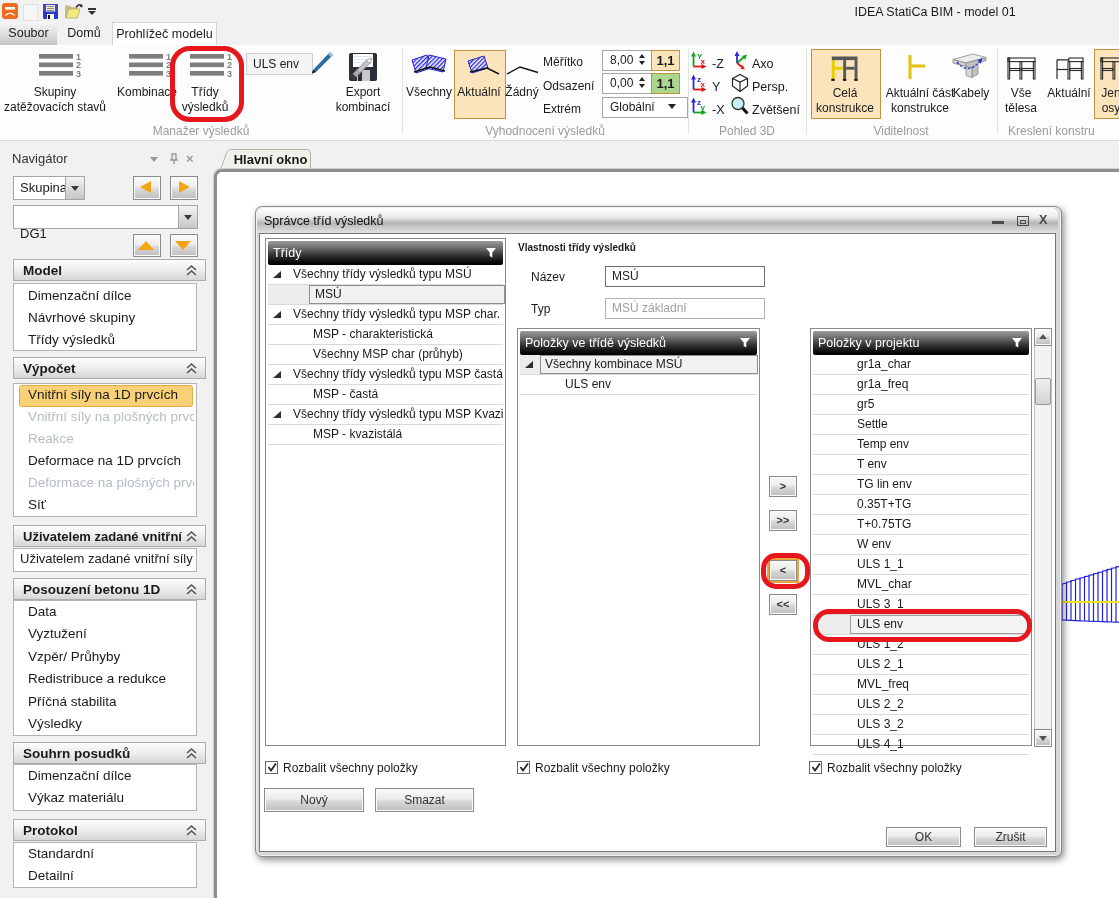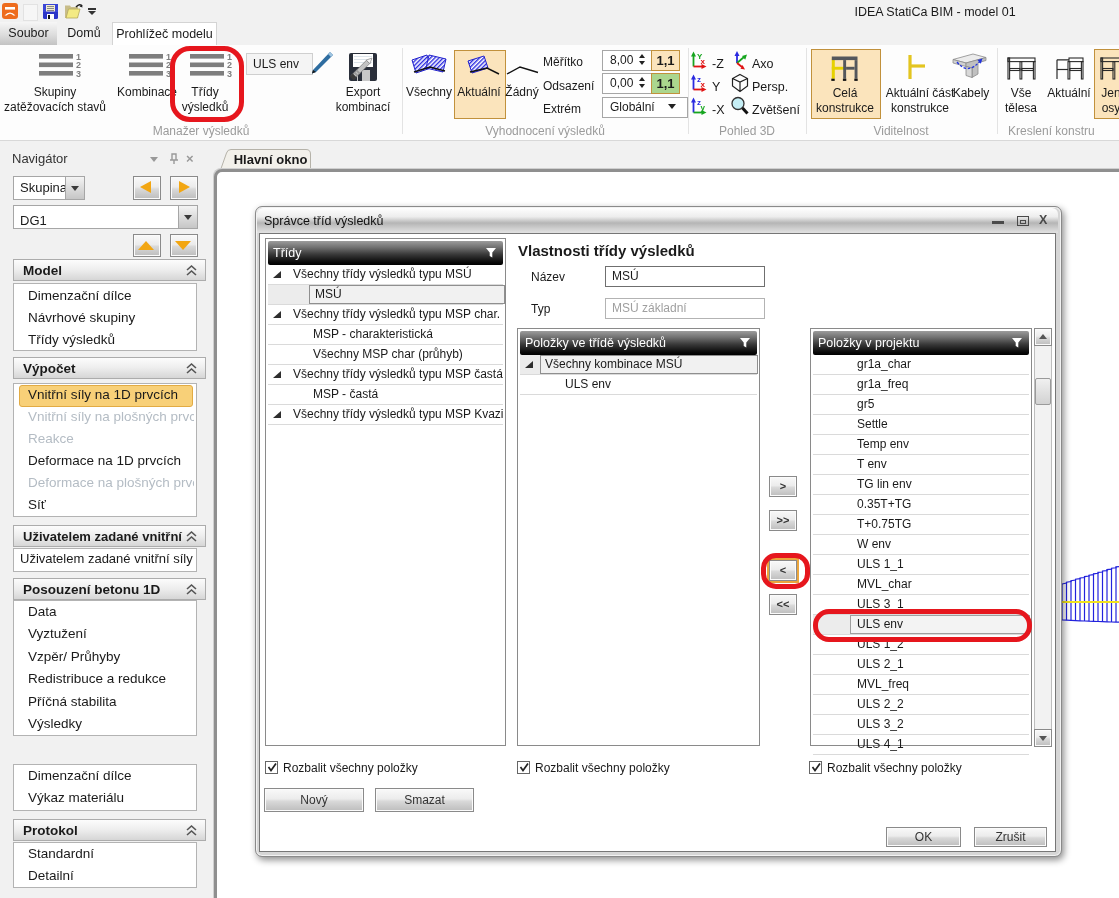--- a/index.html
+++ b/index.html
@@ -276,21 +276,21 @@
         <div class="tri-d" style="position:absolute;left:5px;top:9px;"></div>
       </div>
 </div>
 <div class="a grad-btn" style="left:133px;top:176px;width:26px;height:22px;">
       <div style="position:absolute;left:6px;top:4px;width:0;height:0;border-top:6.5px solid transparent;border-bottom:6.5px solid transparent;border-right:11px solid #f2a612;"></div>
     </div>
 <div class="a grad-btn" style="left:170px;top:176px;width:26px;height:22px;">
       <div style="position:absolute;left:8px;top:4px;width:0;height:0;border-top:6.5px solid transparent;border-bottom:6.5px solid transparent;border-left:11px solid #f2a612;"></div>
     </div>
 <div class="a combo" style="left:13px;top:205px;width:183px;height:22px;">
- <div style="padding:7px 0 0 6px;font-size:13px;">DG1</div>
+ <div style="padding:20px 0 0 6px;font-size:13px;">DG1</div>
  <div class="ddbtn">
         <div class="tri-d" style="position:absolute;left:5px;top:9px;"></div>
       </div>
 </div>
 <div class="a grad-btn" style="left:133px;top:234px;width:26px;height:21px;">
       <div style="position:absolute;left:4px;top:6px;width:0;height:0;border-left:8px solid transparent;border-right:8px solid transparent;border-bottom:9px solid #f2a612;"></div>
     </div>
 <div class="a grad-btn" style="left:170px;top:234px;width:26px;height:21px;">
       <div style="position:absolute;left:4px;top:6px;width:0;height:0;border-left:8px solid transparent;border-right:8px solid transparent;border-top:9px solid #f2a612;"></div>
     </div>
@@ -320,20 +320,23 @@
 <div class="a navhdr" style="left:13px;top:578px;width:182px;height:20px;padding-left:9px;">Posouzení betonu 1D<svg width="13" height="12" style="position:absolute;right:7px;top:4px">
         <path d="M2 6 L6.5 2 L11 6 M2 11 L6.5 7 L11 11" fill="none" stroke="#555" stroke-width="1.6"></path>
       </svg></div>
 <div class="a navbox" style="left:13px;top:600px;width:182px;height:134px;"></div>
 <div class="navitem" style="left:28px;top:601px;">Data</div>
 <div class="navitem" style="left:28px;top:623px;">Vyztužení</div>
 <div class="navitem" style="left:28px;top:646px;">Vzpěr/ Průhyby</div>
 <div class="navitem" style="left:28px;top:668px;">Redistribuce a redukce</div>
 <div class="navitem" style="left:28px;top:691px;">Příčná stabilita</div>
 <div class="navitem" style="left:28px;top:713px;">Výsledky</div>
+<div class="a navhdr" style="left:13px;top:742px;width:182px;height:20px;padding-left:9px;">Souhrn posudků<svg width="13" height="12" style="position:absolute;right:7px;top:4px">
+        <path d="M2 6 L6.5 2 L11 6 M2 11 L6.5 7 L11 11" fill="none" stroke="#555" stroke-width="1.6"></path>
+      </svg></div>
 <div class="a navbox" style="left:13px;top:764px;width:182px;height:45px;"></div>
 <div class="navitem" style="left:28px;top:765px;">Dimenzační dílce</div>
 <div class="navitem" style="left:28px;top:787px;">Výkaz materiálu</div>
 <div class="a navhdr" style="left:13px;top:819px;width:182px;height:20px;padding-left:9px;">Protokol<svg width="13" height="12" style="position:absolute;right:7px;top:4px">
         <path d="M2 6 L6.5 2 L11 6 M2 11 L6.5 7 L11 11" fill="none" stroke="#555" stroke-width="1.6"></path>
       </svg></div>
 <div class="a navbox" style="left:13px;top:842px;width:182px;height:44px;"></div>
 <div class="navitem" style="left:28px;top:843px;">Standardní</div>
 <div class="navitem" style="left:28px;top:865px;">Detailní</div>
 
@@ -402,23 +405,26 @@
         <div class="exp" style="position:absolute;left:5px;top:6px;"></div>
         <span style="position:absolute;left:25px;">Všechny třídy výsledků typu MSP častá</span>
       </div>
  <div class="row" style="top:146px;">
         <span style="position:absolute;left:45px;">MSP - častá</span>
       </div>
  <div class="row" style="top:166px;">
         <div class="exp" style="position:absolute;left:5px;top:6px;"></div>
         <span style="position:absolute;left:25px;">Všechny třídy výsledků typu MSP Kvazi</span>
       </div>
-</div>
-
-<div class="a" style="left:518px;top:242px;font-weight:bold;font-size:15px;">Vlastnosti třídy výsledků</div>
+ <div class="row" style="top:186px;">
+        <span style="position:absolute;left:45px;">MSP - kvazistálá</span>
+      </div>
+</div>
+
+<div class="a" style="left:518px;top:242px;font-weight:bold;font-size:10px;">Vlastnosti třídy výsledků</div>
 <div class="a" style="left:531px;top:270px;">Název</div>
 <div class="a" style="left:605px;top:266px;width:152px;height:19px;background:#fff;border:1px solid #6f6f6f;line-height:19px;padding-left:6px;">MSÚ</div>
 <div class="a" style="left:531px;top:302px;">Typ</div>
 <div class="a" style="left:605px;top:298px;width:152px;height:19px;background:#fff;border:1px solid #b3b3b3;line-height:19px;padding-left:6px;color:#9f9f9f;">MSÚ základní</div>
 
 <div class="a lst" style="left:517px;top:328px;width:241px;height:416px;">
  <div class="darkhdr" style="position:absolute;left:2px;top:2px;right:2px;height:24px;">
   <div style="position:absolute;left:5px;top:5px;font-size:12.5px;">Položky ve třídě výsledků</div>
   <svg width="12" height="12" style="position:absolute;right:6px;top:6px">
           <path d="M1 1 L11 1 L7.3 5.5 L7.3 10.5 L4.7 9 L4.7 5.5 Z" fill="#fff"></path>

